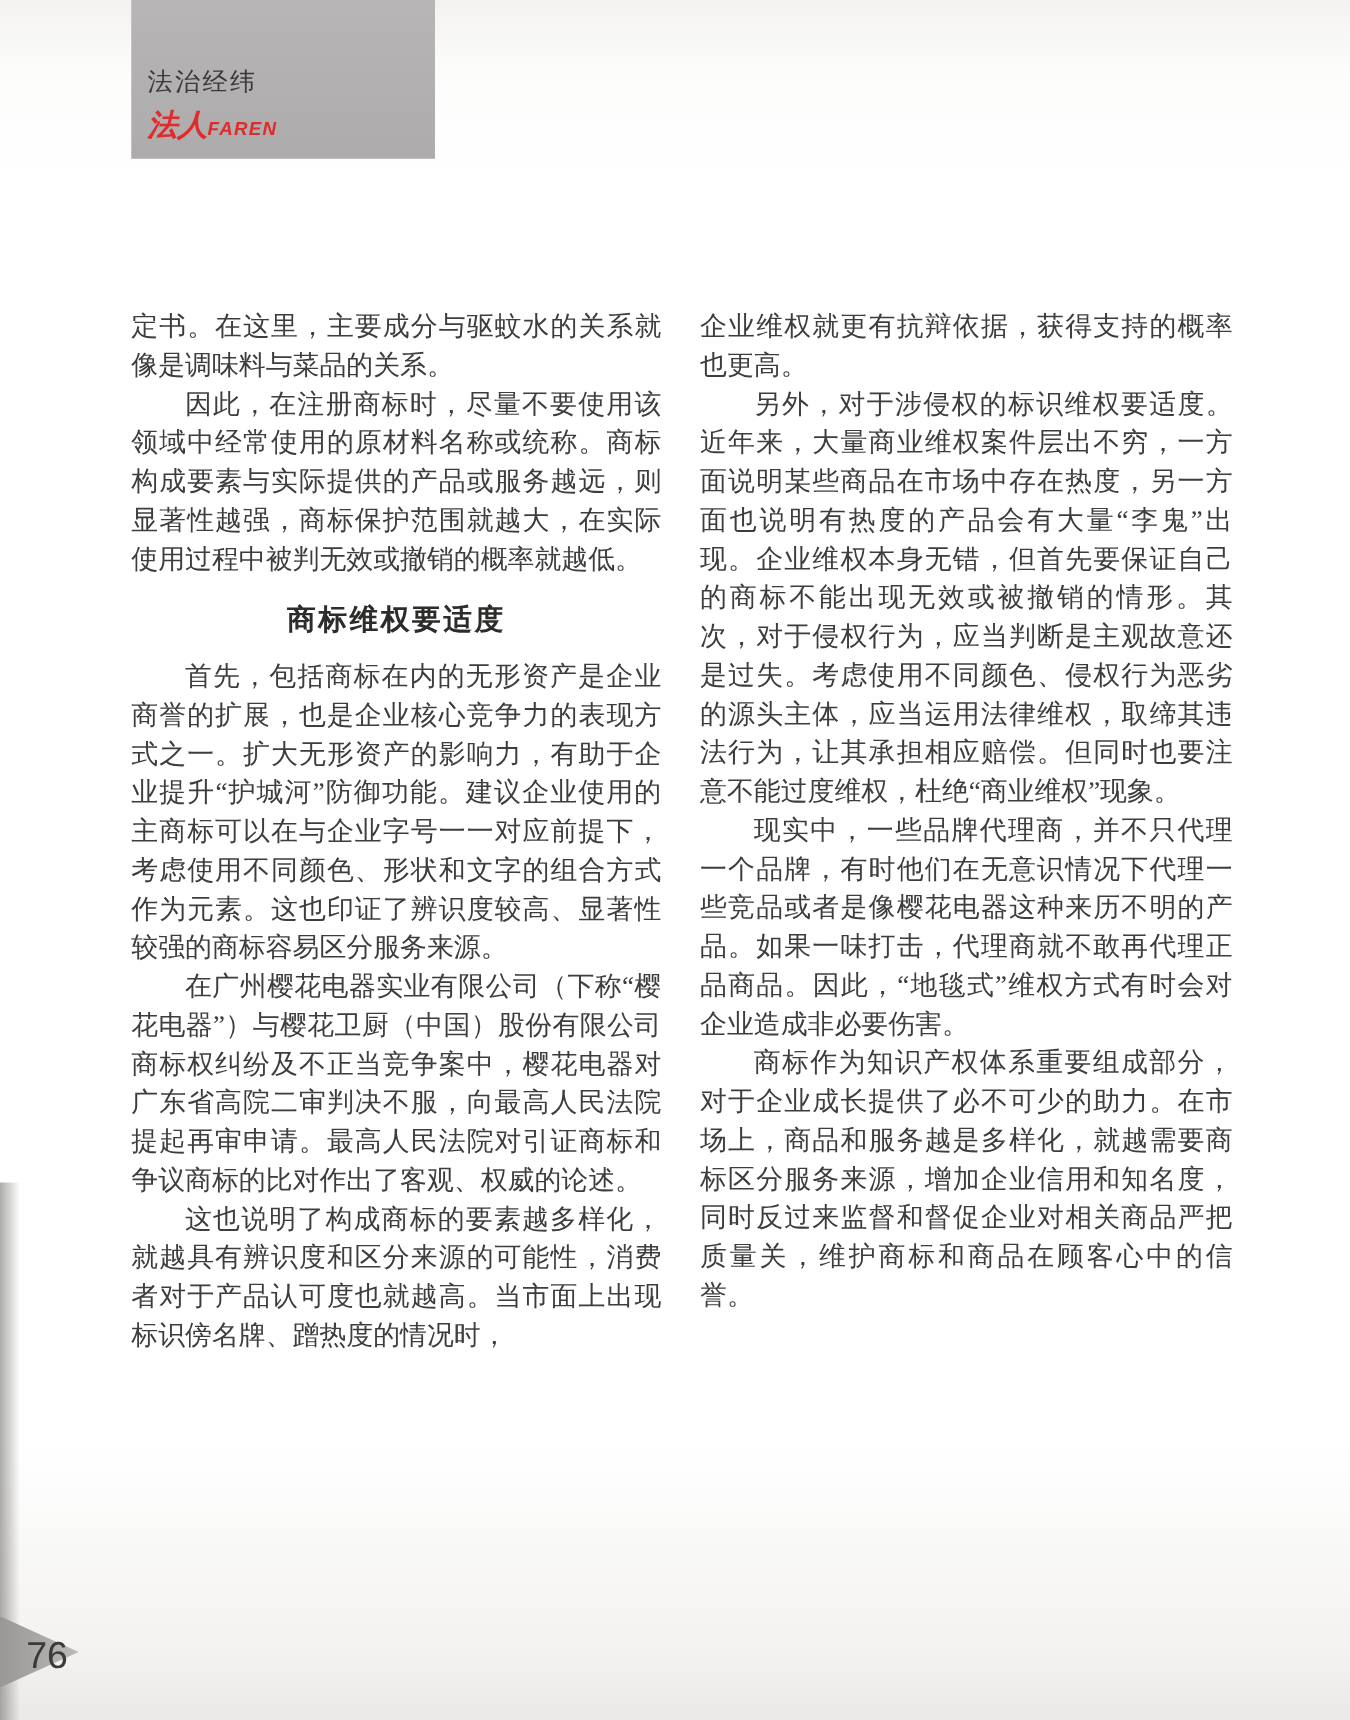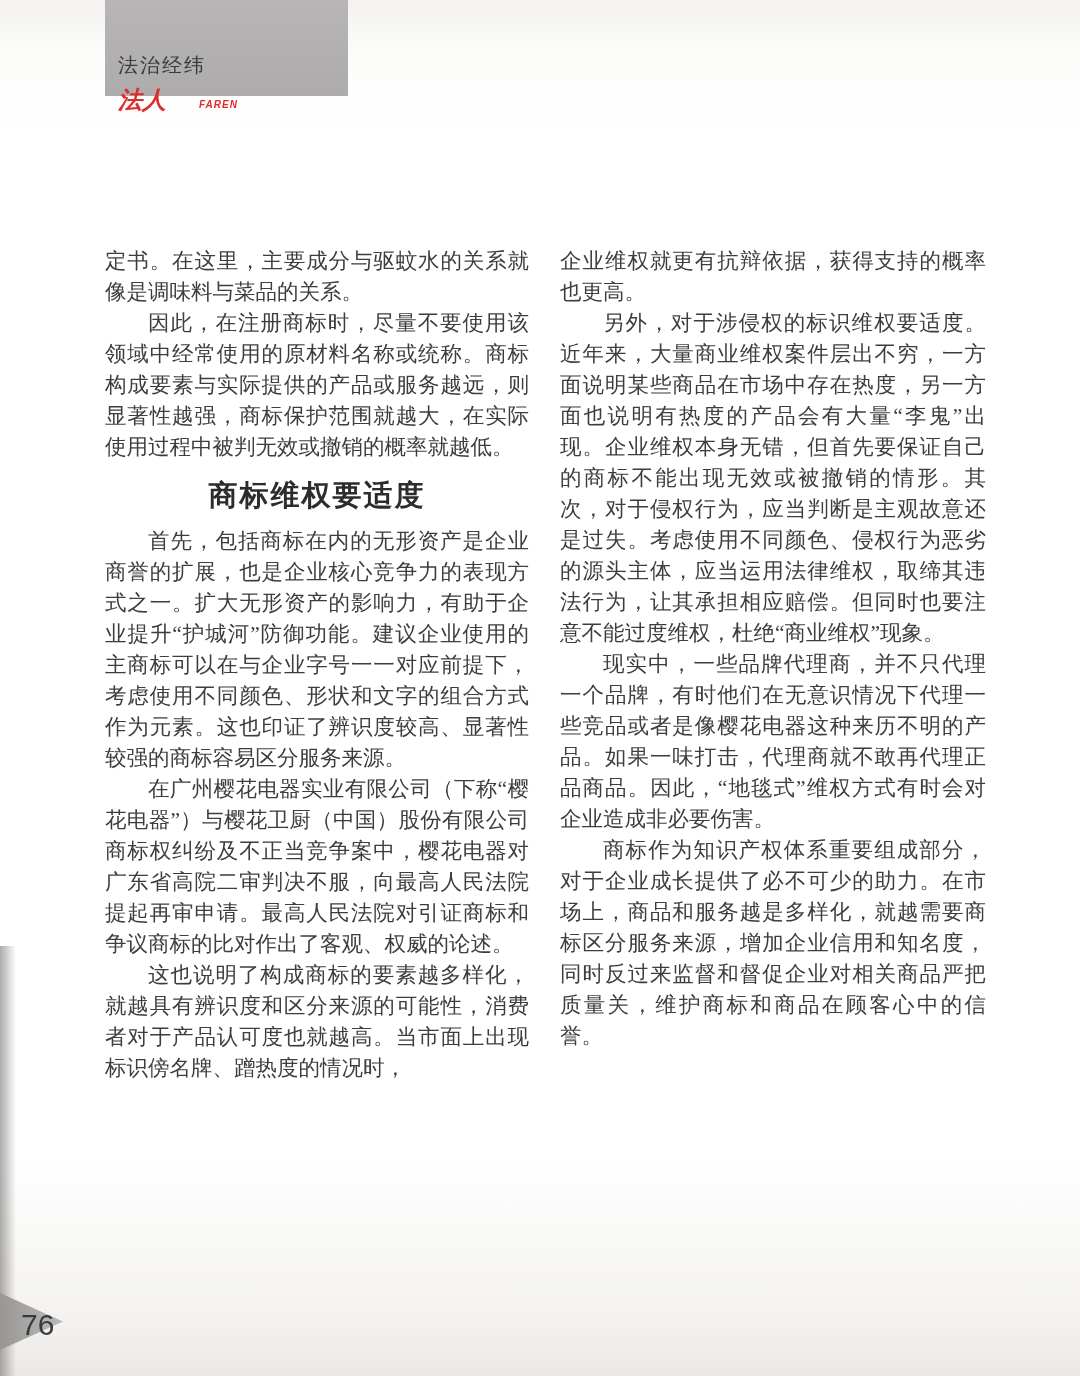--- a/index.html
+++ b/index.html
@@ -9,48 +9,48 @@
     overflow:hidden;
     background:linear-gradient(180deg,#f3f2f1 0%,#fcfcfb 4%,#ffffff 10%,#ffffff 84%,#f3f2f0 96%,#eae9e7 100%);
     font-family:"Liberation Serif","DejaVu Serif",serif;
   }
   .left-shade {
     position:absolute; left:0; bottom:0; width:16px; height:430px;
     background:linear-gradient(to right, rgba(106,104,101,0.55), rgba(106,104,101,0));
   }
   
   .header-block {
-    position:absolute; left:105px; top:0; width:243px; height:96px;
+    position:absolute; left:105px; top:0; width:243px; height:127px;
     background:linear-gradient(180deg,#b7b5b5,#adabab);
   }
   .section-label {
     position:absolute; left:13px; top:52px;
     font-family:"Liberation Sans","DejaVu Sans",sans-serif;
     font-size:20px; color:#3a3a3a; letter-spacing:2px;
   }
   .logo {
     position:absolute; left:13px; top:84px;
     font-family:"Liberation Sans","DejaVu Sans",sans-serif;
     font-style:italic; font-weight:bold; color:#e02b2b; white-space:nowrap;
   }
   .logo-cn { font-size:24px; }
-  .logo-en { font-size:10px; letter-spacing:1px;margin-left:33px; }
+  .logo-en { font-size:15px; letter-spacing:1px; }
   
   .col {
     position:absolute; top:246px;
     font-size:21.5px; line-height:31px;
     text-align:justify; color:#3e3d3c;
   }
   .col1 { left:105px; width:424px; }
   .col2 { left:560px; width:426px; }
   .col p { margin:0; text-indent:2em; }
   .col p.noindent { text-indent:0; }
   .article-heading {
     font-family:"Liberation Sans","DejaVu Sans",sans-serif;
-    font-weight:bold; font-size:29px; letter-spacing:2px;
+    font-weight:bold; font-size:23px; letter-spacing:2px;
     text-align:center; color:#2d2c2b;
     margin:17px 0 15px;
   }
   
   .page-tab {
     position:absolute; left:0; top:1293px; width:63px; height:57px;
     background:linear-gradient(90deg,#989796,#bcbab8);
     clip-path:polygon(0 0, 100% 50%, 0 100%);
   }
   .page-number {

